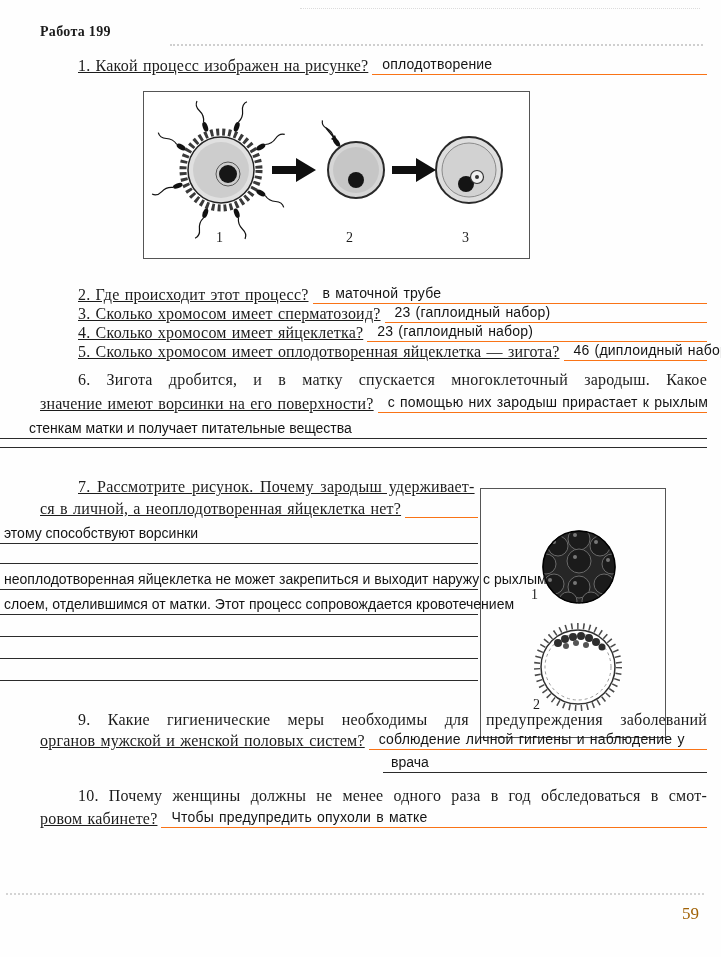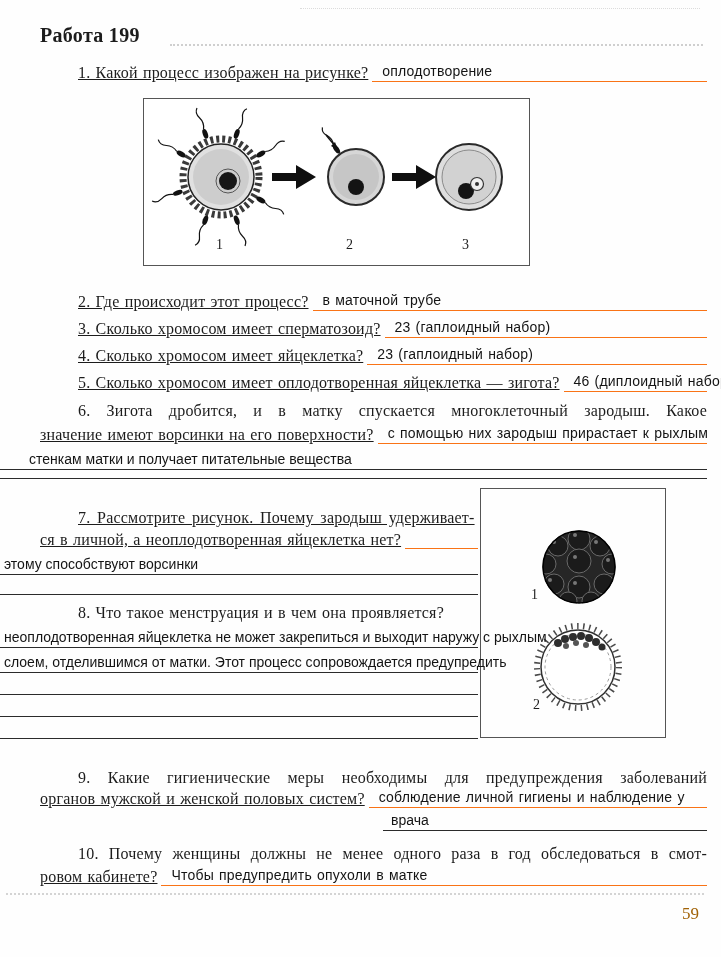--- a/index.html
+++ b/index.html
@@ -8,38 +8,38 @@
     width:721px; height:957px;
     background:#ffffff;
     font-family:"Liberation Serif", serif;
     color:#1c1c1c;
     position:relative;
     overflow:hidden;
   }
   .page { position:absolute; inset:0; background:#fefefe; }
   .content { position:relative; z-index:2; padding:0 14px 0 40px; width:721px; }
 
-  .title { padding-top:24px; font-size:20px; font-weight:bold; letter-spacing:0.3px; }
+  .title { padding-top:24px; font-size:14px; font-weight:bold; letter-spacing:0.3px; }
 
   .t { font-size:16px; letter-spacing:0.2px; word-spacing:1px; }
   .line { display:flex; align-items:flex-end; }
   .q { white-space:nowrap;text-decoration:underline; }
   .ind { padding-left:38px; }
   .fill { flex:1 1 auto; border-bottom:1px solid #f97316; display:flex; align-items:flex-end; min-width:0; margin-left:4px; }
   .ans { font-family:"Liberation Sans", sans-serif; font-size:14px; color:#141414; white-space:nowrap; padding:0 0 2px 10px; }
   .just { text-align:justify; text-align-last:justify; text-indent:38px; }
   .uline { border-bottom:1px solid #2b2b2b; display:flex; align-items:flex-end; height:21px; }
   .full { margin-left:-40px; width:707px; }
   .nline { margin-left:-40px; width:478px; }
 
   #q1 { margin-top:16px; }
   #fig1 { margin-top:16px; margin-left:103px; width:387px; height:168px; border:1px solid #555; position:relative; background:#fff; }
   .figlab { position:absolute; top:138px; font-size:14px; }
   #q2 { margin-top:26px; }
-  #q3, #q4, #q5 { margin-top:8px; }
+  #q3, #q4, #q5 { margin-top:0; }
   #q6l1 { margin-top:10px; }
   #q6l2 { margin-top:5px; }
   #q6a2 { margin-top:5px; }
   #q6a2 .ans { padding-left:29px; }
   #q6e { height:9px; }
   #q7l1 { margin-top:30px; white-space:nowrap; word-spacing:2.5px;text-decoration:underline; }
   #q7l2 { margin-top:4px; width:438px; }
   #q7ans { margin-top:5px; }
   #q7ans .ans, #q8a1 .ans, #q8a2 .ans { padding-left:4px; }
   #q7e { height:20px; }
@@ -242,26 +242,25 @@
     <div class="t ind" id="q7l1">7. Рассмотрите рисунок. Почему зародыш удерживает-</div>
     <div class="line t" id="q7l2">
       <span class="q">ся в личной, а неоплодотворенная яйцеклетка нет?</span>
       <span class="fill"></span>
     </div>
     <div class="uline nline" id="q7ans">
       <span class="ans">этому способствуют ворсинки</span>
     </div>
     <div class="uline nline" id="q7e"></div>
 
-    <div class="t ind" id="q8t">8. Что такое менструация и в чем она проявляется?</div>
     <div class="uline nline" id="q8a1">
       <span class="ans">неоплодотворенная яйцеклетка не может закрепиться и выходит наружу с рыхлым</span>
     </div>
     <div class="uline nline" id="q8a2">
-      <span class="ans">слоем, отделившимся от матки. Этот процесс сопровождается предупредить</span>
+      <span class="ans">слоем, отделившимся от матки. Этот процесс сопровождается кровотечением</span>
     </div>
     <div class="uline nline q8e"></div>
     <div class="uline nline q8e"></div>
     <div class="uline nline q8e"></div>
 
     <div class="t just" id="q9l1">9. Какие гигиенические меры необходимы для предупреждения заболеваний</div>
     <div class="line t" id="q9l2">
       <span class="q">органов мужской и женской половых систем?</span>
       <span class="fill">
           <span class="ans">соблюдение личной гигиены и наблюдение у</span>

